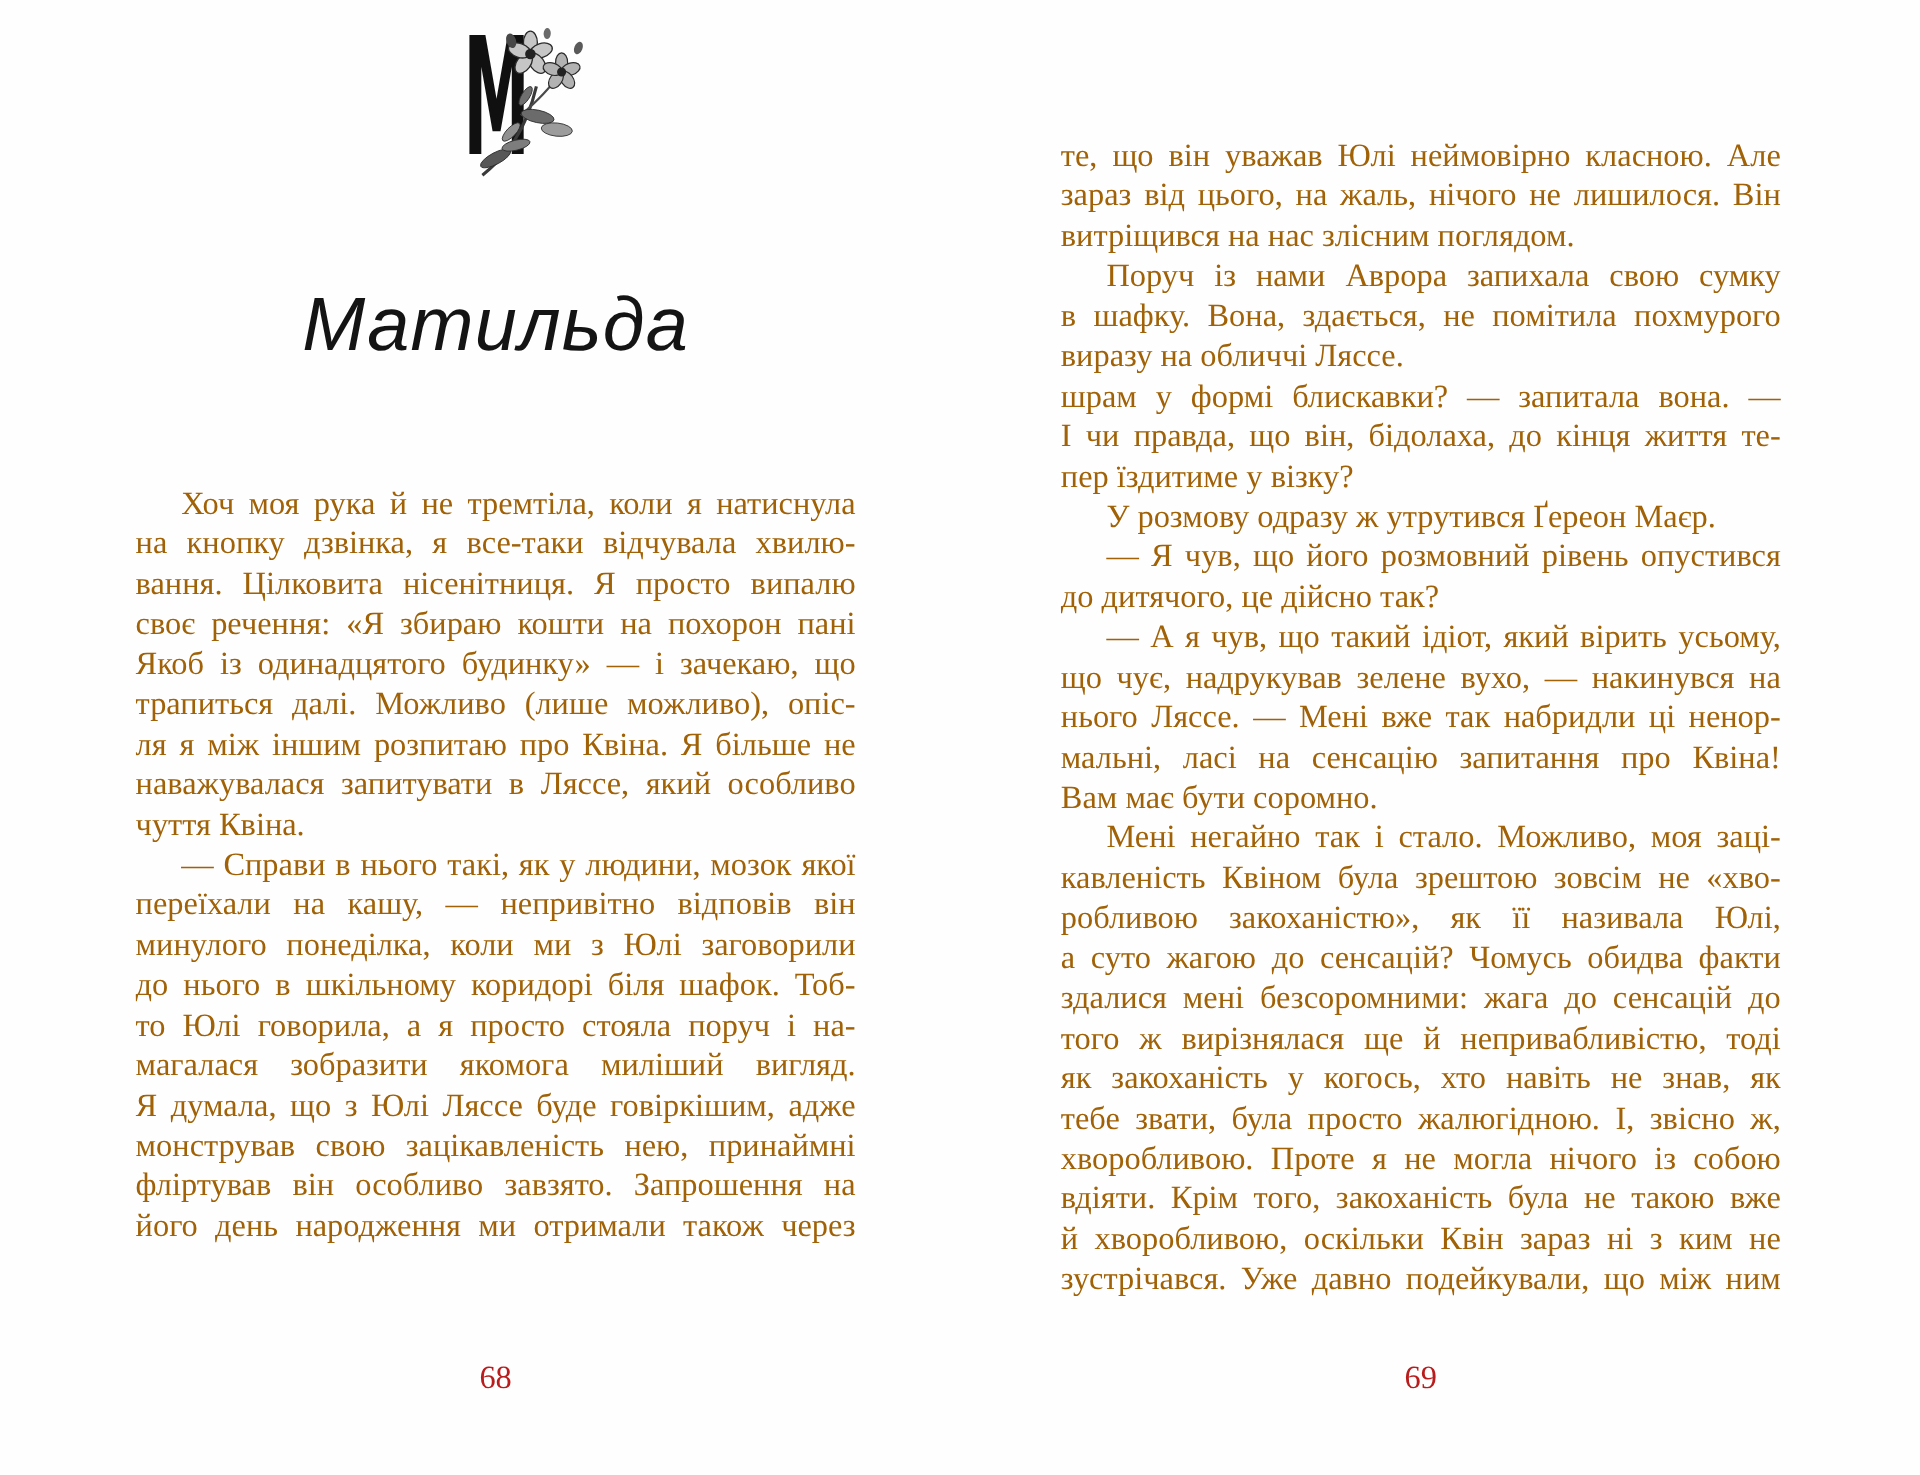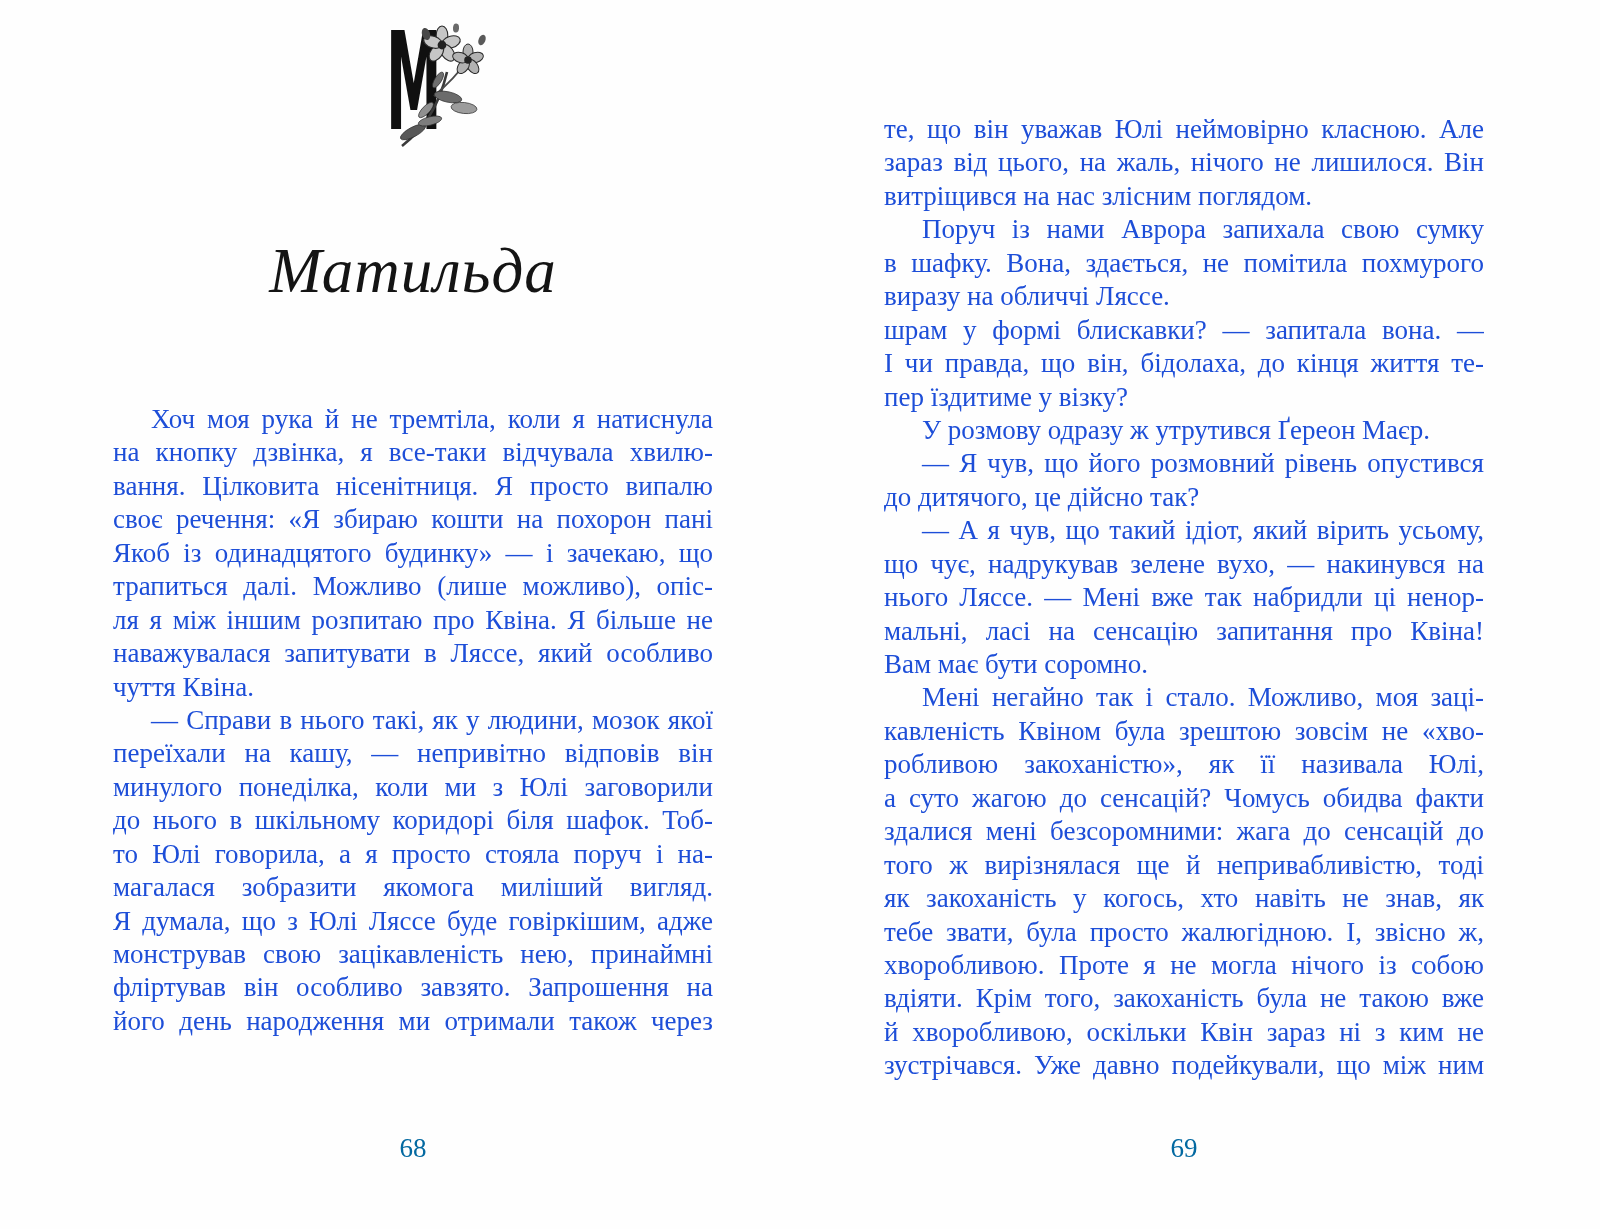--- a/index.html
+++ b/index.html
@@ -41,57 +41,57 @@
     top: 18px;
     width: 104px;
     height: 132px;
   }
   .chapter-title {
     position: absolute;
     left: 0;
     top: 236px;
     width: 600px;
     text-align: center;
-    font-family: Liberation Serif, serif;
+    font-family: Liberation Sans, sans-serif;
     font-style: italic;
     font-weight: 500;
     font-size: 63px;
     line-height: 70px;
     color: #141414;
     letter-spacing: 1px;
   }
 
   
   .body-text {
     position: absolute;
     left: 0;
     width: 600px;
     font-size: 27px;
     line-height: 33.45px;
-    color: #1d4ed8;
+    color: #a16207;
   }
   .page-left  .body-text { top: 403px; }
   .page-right .body-text { top: 113px; }
   .line {
     height: 33.45px;
     overflow: hidden;
     text-align: justify;
     text-align-last: justify;
   }
   .line.end { text-align-last: left; }
   .line.indent { text-indent: 38px; }
 
   .page-number {
     position: absolute;
     left: 0;
     top: 1133px;
     width: 600px;
     text-align: center;
     font-size: 27px;
-    color: #0369a1;
+    color: #b91c1c;
   }
 </style>
 </head>
 <body>
 
 <div>
 
   <section class="page page-left">
     <header class="chapter-head">
       <div class="initial">М</div>

